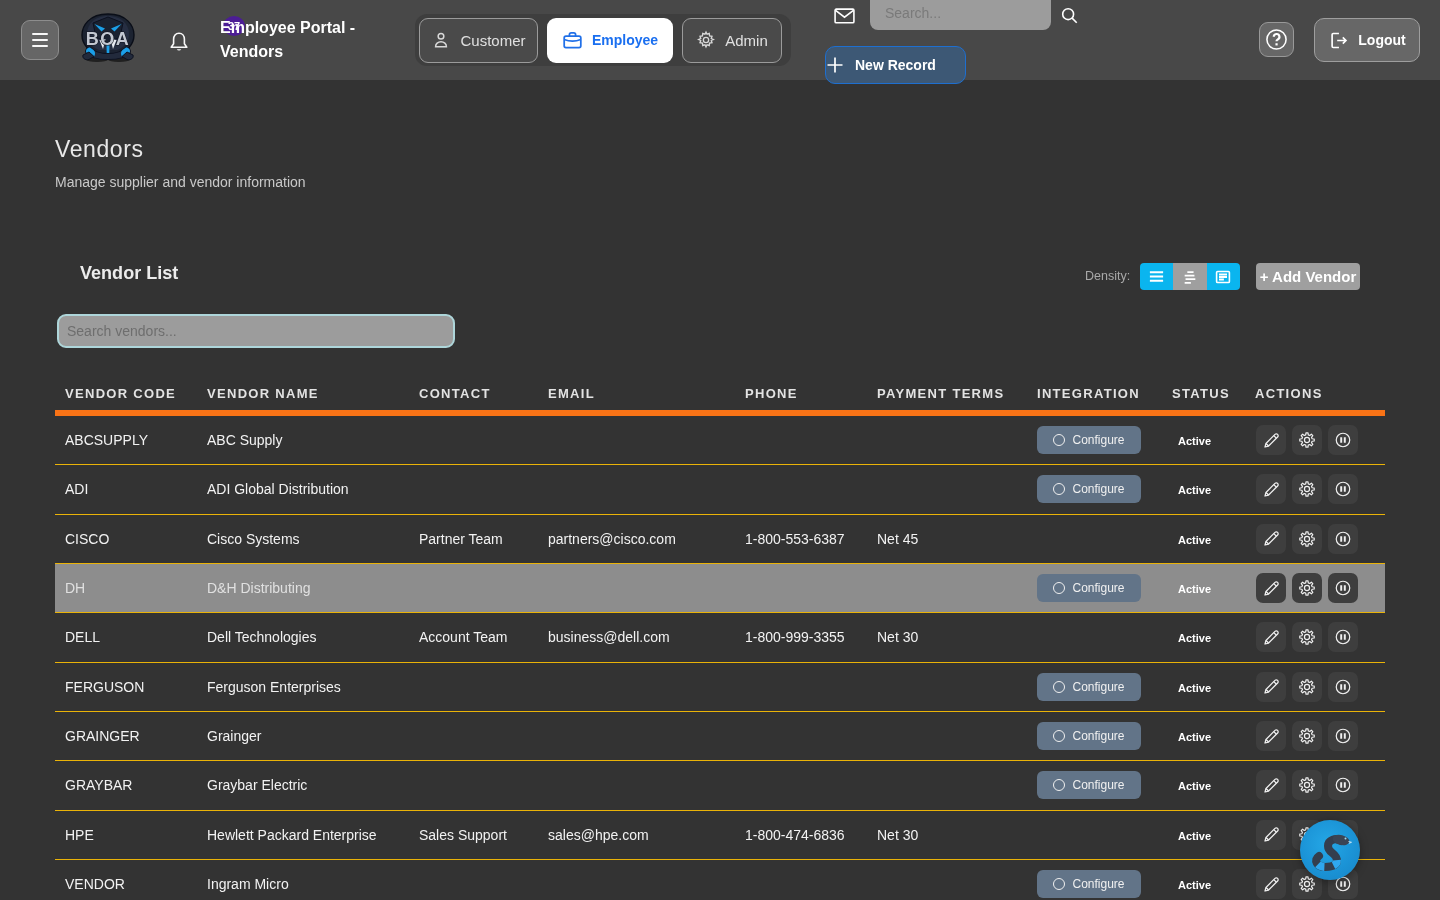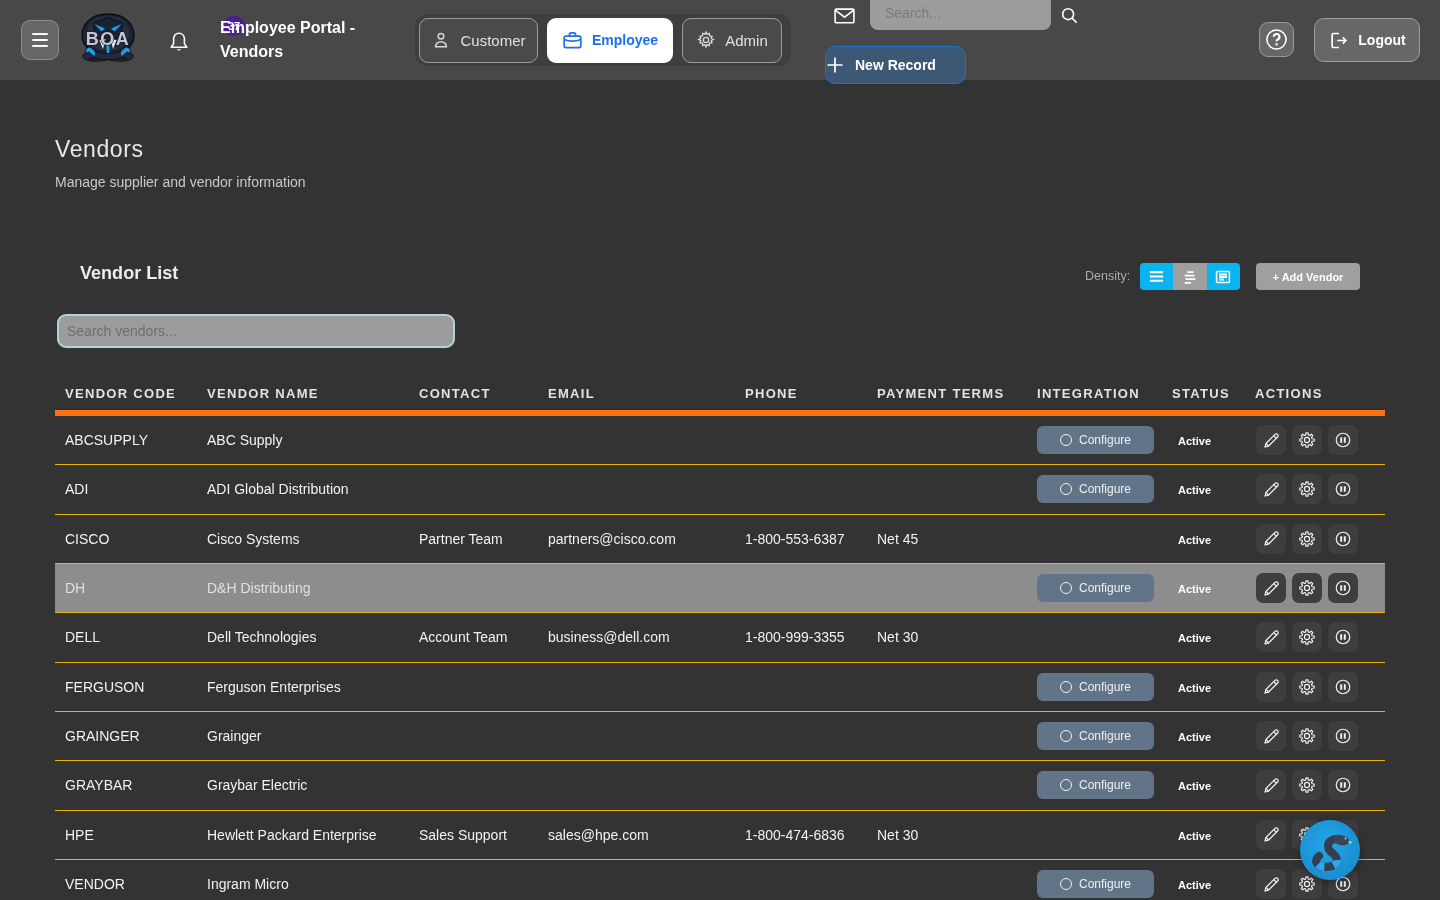--- a/index.html
+++ b/index.html
@@ -74,21 +74,21 @@
     border:2px solid #aed6da; border-radius:9px; font-size:14px; color:#6e6e6e;
     display:flex; align-items:center; padding-left:8px;margin-top:8px;
   }
   .densitylabel { left:1085px; top:269px; font-size:12.5px; color:#a9a9a9; }
   .densgroup { left:1140px; top:263px; width:100px; height:27px; border-radius:4px; overflow:hidden; display:flex; }
   .densgroup .d { width:33.34px; height:27px; display:flex; align-items:center; justify-content:center; }
   .d.blue { background:#0ab5ef; }
   .d.gray { background:#9f9f9f; }
   .addvendor {
     left:1256px; top:263px; width:104px; height:27px; background:#9f9f9f; border-radius:4px;
-    display:flex; align-items:center; justify-content:center; color:#fff; font-weight:bold; font-size:11px;
+    display:flex; align-items:center; justify-content:center; color:#fff; font-weight:bold; font-size:15px;
   }
 
   
   .table { position:absolute; left:55px; top:376px; width:1330px; }
   .thead, .tr {
     display:grid;
     grid-template-columns:144px 212px 129px 197px 132px 160px 135px 81px 140px;
     align-items:center;
   }
   .thead {
@@ -97,21 +97,21 @@
   }
   .thead > div { padding-left:8px; }
   .thead > div:first-child { padding-left:10px; }
   .thead > div:nth-child(9) { padding-left:10px; }
   .tr { height:49.33px; border-bottom:1px solid #eab308; font-size:14px; color:#f2f2f2; }
   .tr > div { padding-left:8px; }
   .tr > div:first-child { padding-left:10px; }
   .tr > div.st { padding-left:14px; }
   .tr.hl { background:#8d8d8d; color:#e0e0e0; }
   .cfg {
-    width:117px; height:28px; background:#627488; border-radius:6px; border:none;
+    width:104px; height:28px; background:#627488; border-radius:6px; border:none;
     display:flex; align-items:center; justify-content:center; gap:7px;
     color:#f0f0f0; font-size:12px; font-family:"Liberation Sans", sans-serif;
   }
   .cfg .ring { width:12px; height:12px; border:1.5px solid #f0f0f0; border-radius:50%; }
   .active { font-size:11px; font-weight:bold; color:#fff; }
   .acts { display:flex; gap:6px; padding-left:11px !important; }
   .abtn {
     width:30px; height:30px; background:#3e3e3e; border-radius:7px;
     display:flex; align-items:center; justify-content:center;
   }

